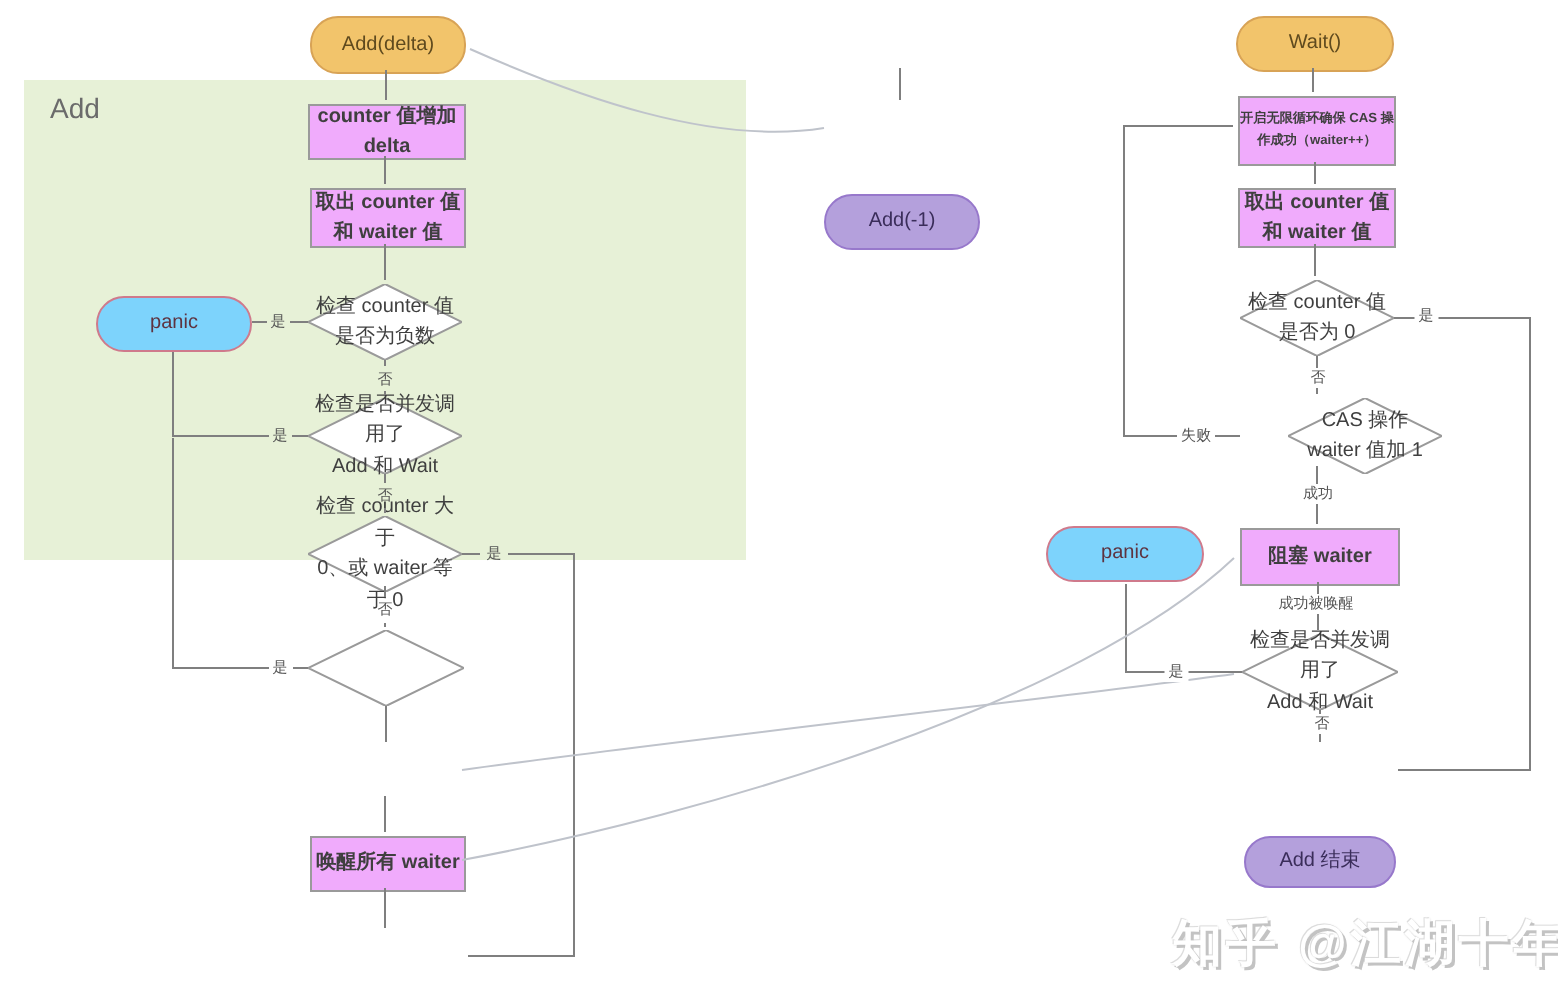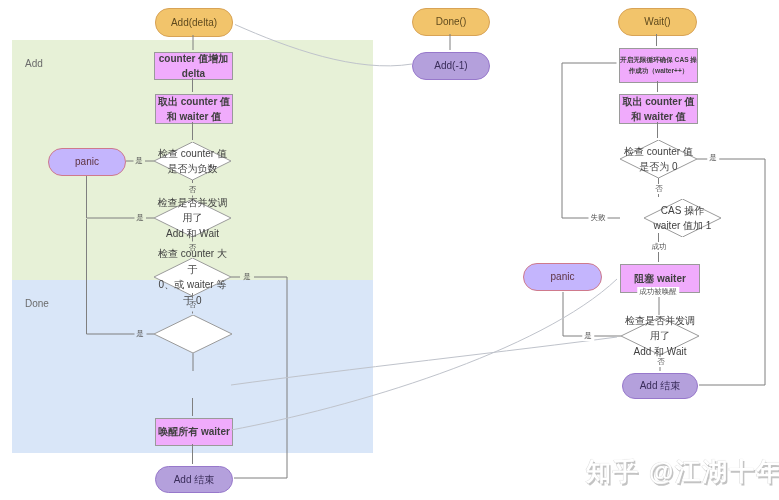--- a/index.html
+++ b/index.html
@@ -1,28 +1,28 @@
 <!DOCTYPE html>
 <html><head>
 <meta charset="utf-8">
 <style>
   html,body{margin:0;padding:0;background:#fff;}
   #canvas{position:relative;width:779px;height:500px;background:#fff;overflow:hidden;
           font-family:"Liberation Sans",sans-serif;}
   .region{position:absolute;z-index:0;}
   .region-add{background:#E7F1D7;}
   .region-done{background:#D9E6F8;}
-  .rlabel{position:absolute;left:13px;top:18px;font-size:10px;color:#6b6b6b;}
+  .rlabel{position:absolute;left:13px;top:6px;font-size:14px;color:#6b6b6b;}
   .node{position:absolute;z-index:2;display:flex;align-items:center;justify-content:center;
         text-align:center;font-size:10px;line-height:1.55;color:#3f3f3f;white-space:pre-line;}
   .rect{background:#f0abfc;border:1px solid #9a9a9a;font-weight:bold;}
   .stadium{border-radius:14px;border:1px solid;}
   .stadium.orange{background:#F2C46B;border-color:#D8A356;color:#5f4a1e;}
-  .stadium.purple{background:#B4A0DC;border-color:#9778CB;color:#3a2d5a;}
-  .stadium.pink{background:#c4b5fd;border-color:#CF7A8C;color:#5e3340;text-align:right;}
+  .stadium.purple{background:#B4A0DC;border-color:#9778CB;color:#3a2d5a;margin-top:45px;}
+  .stadium.pink{background:#7dd3fc;border-color:#CF7A8C;color:#5e3340;text-align:right;}
   .diamond{background:transparent;border:none;}
   .diamond > svg{position:absolute;left:0;top:0;width:100%;height:100%;}
   .dlabel{position:relative;z-index:1;}
   .small{font-size:6.6px;}
   #wires{position:absolute;left:0;top:0;z-index:3;pointer-events:none;}
   #wires path{fill:none;}
   .flow{stroke:#7f7f7f;stroke-width:1;}
   .xlink{stroke:#bfc3cb;stroke-width:1;}
   .elabel{position:absolute;z-index:4;font-size:7.5px;color:#555;
           transform:translate(-50%,-50%);white-space:nowrap;}
@@ -32,23 +32,20 @@
              text-shadow:1.5px 1.5px 0 #c3c3c3,-0.5px -0.5px 0 #dcdcdc,0 0 1px #d5d5d5;}
 </style>
 </head>
 <body>
 
 <div id="canvas">
 
   <div class="region region-add" style="left:12px;top:40px;width:361px;height:240px">
     <span class="rlabel">Add</span>
   </div>
-  <div class="region region-done" style="left:12px;top:280px;width:361px;height:173px">
-    <span class="rlabel">Done</span>
-  </div>
 
   <div class="node stadium orange" style="left:155px;top:8px;width:76px;height:27px">
     <span class="dlabel">Add(delta)</span>
   </div>
 
   <div class="node rect" style="left:154px;top:52px;width:77px;height:26px">
     <span class="dlabel">counter 值增加 delta</span>
   </div>
 
   <div class="node rect" style="left:155px;top:94px;width:76px;height:28px">
@@ -92,23 +89,20 @@
 
 
   <div class="node rect" style="left:155px;top:418px;width:76px;height:26px">
     <span class="dlabel">唤醒所有 waiter</span>
   </div>
 
   <div class="node stadium purple" style="left:155px;top:466px;width:76px;height:25px">
     <span class="dlabel">Add 结束</span>
   </div>
 
-  <div class="node stadium orange" style="left:412px;top:8px;width:76px;height:26px">
-    <span class="dlabel">Done()</span>
-  </div>
 
   <div class="node stadium purple" style="left:412px;top:52px;width:76px;height:26px">
     <span class="dlabel">Add(-1)</span>
   </div>
 
   <div class="node stadium orange" style="left:618px;top:8px;width:77px;height:26px">
     <span class="dlabel">Wait()</span>
   </div>
 
   <div class="node rect small" style="left:619px;top:48px;width:77px;height:33px">
@@ -210,19 +204,19 @@
   <span class="elabel" style="left:139px;top:161px">是</span>
   <span class="elabel" style="left:192.5px;top:247.5px">否</span>
   <span class="elabel" style="left:140px;top:218px">是</span>
   <span class="elabel" style="left:192.5px;top:305px">否</span>
   <span class="elabel" style="left:247px;top:277px">是</span>
   <span class="elabel" style="left:140px;top:334px">是</span>
   <span class="elabel bg" style="left:659px;top:189px">否</span>
   <span class="elabel bg" style="left:713px;top:158px">是</span>
   <span class="elabel bg" style="left:659px;top:247px">成功</span>
   <span class="elabel bg" style="left:598px;top:218px">失败</span>
-  <span class="elabel bg" style="left:658px;top:292px">成功被唤醒</span>
+  <span class="elabel bg" style="left:658px;top:302px">成功被唤醒</span>
   <span class="elabel bg" style="left:661px;top:362px">否</span>
   <span class="elabel bg" style="left:588px;top:336px">是</span>
 
   <div class="watermark">知乎 @江湖十年</div>
 
 </div>
 
 </body></html>

